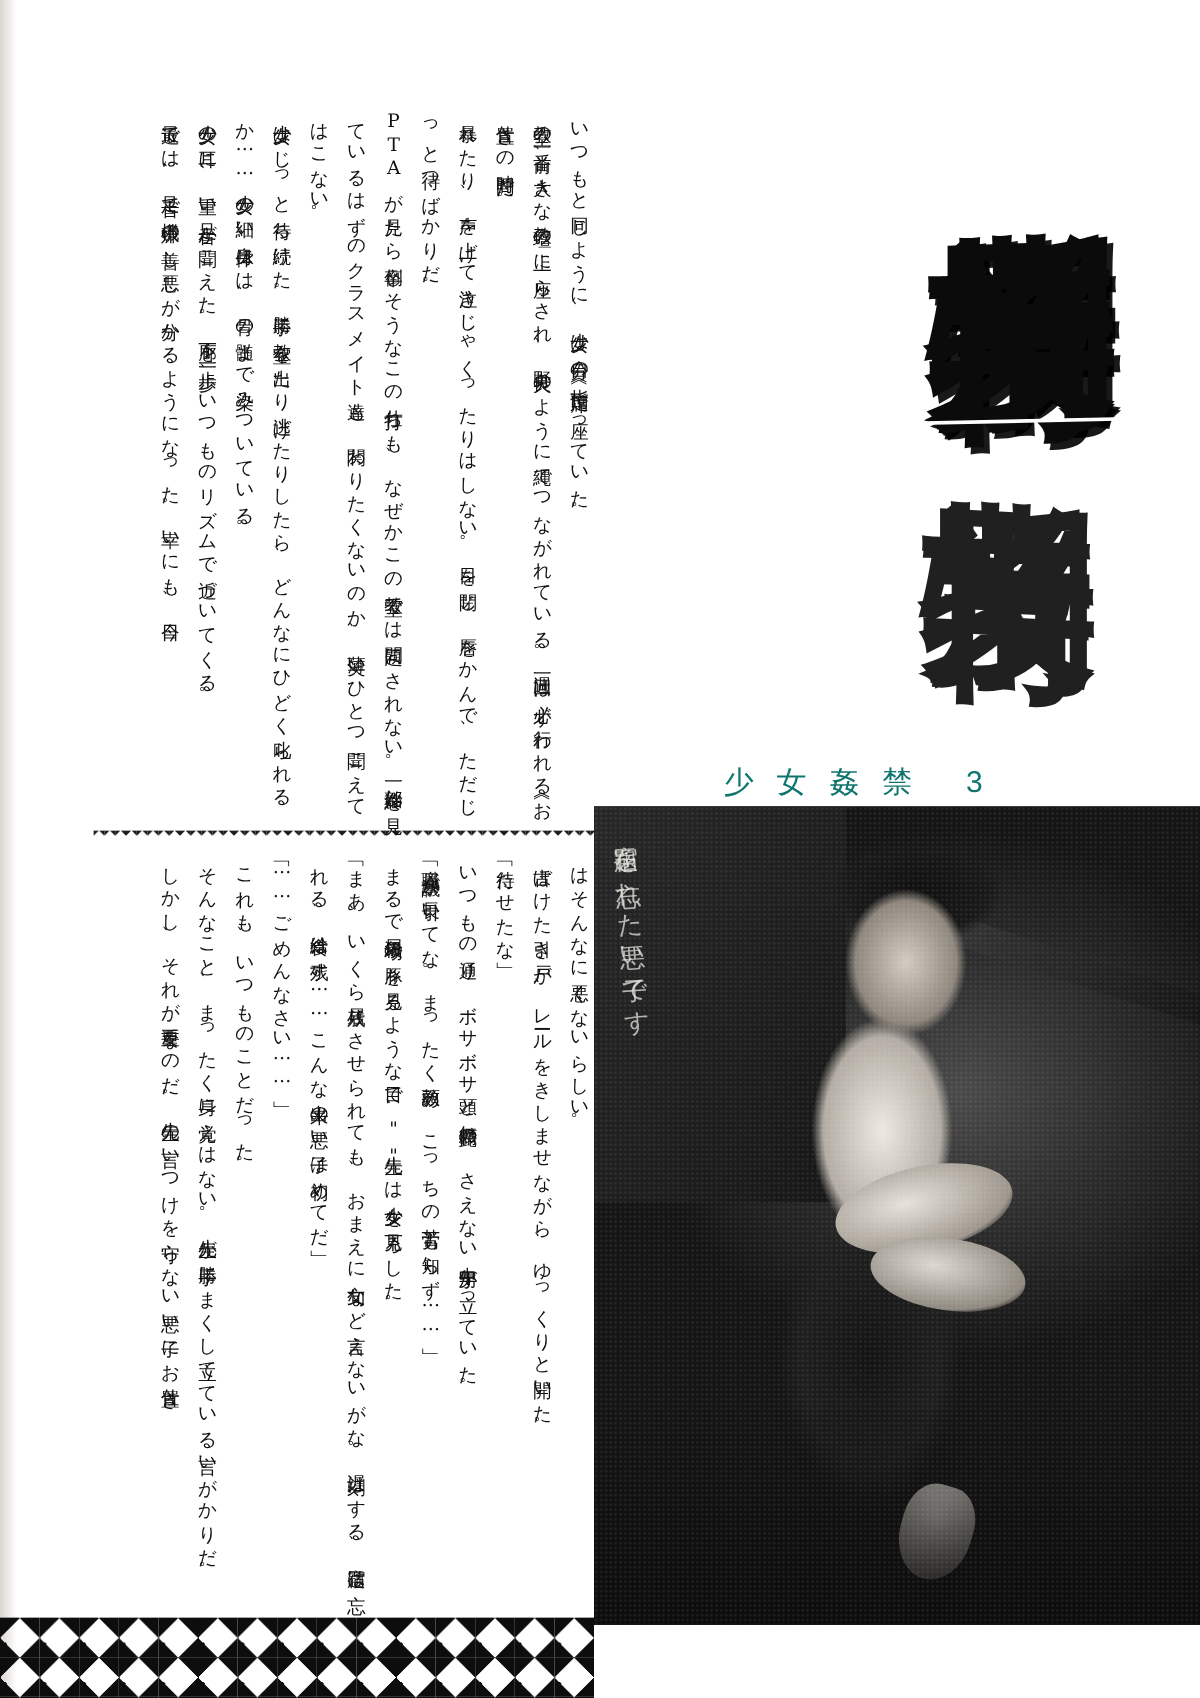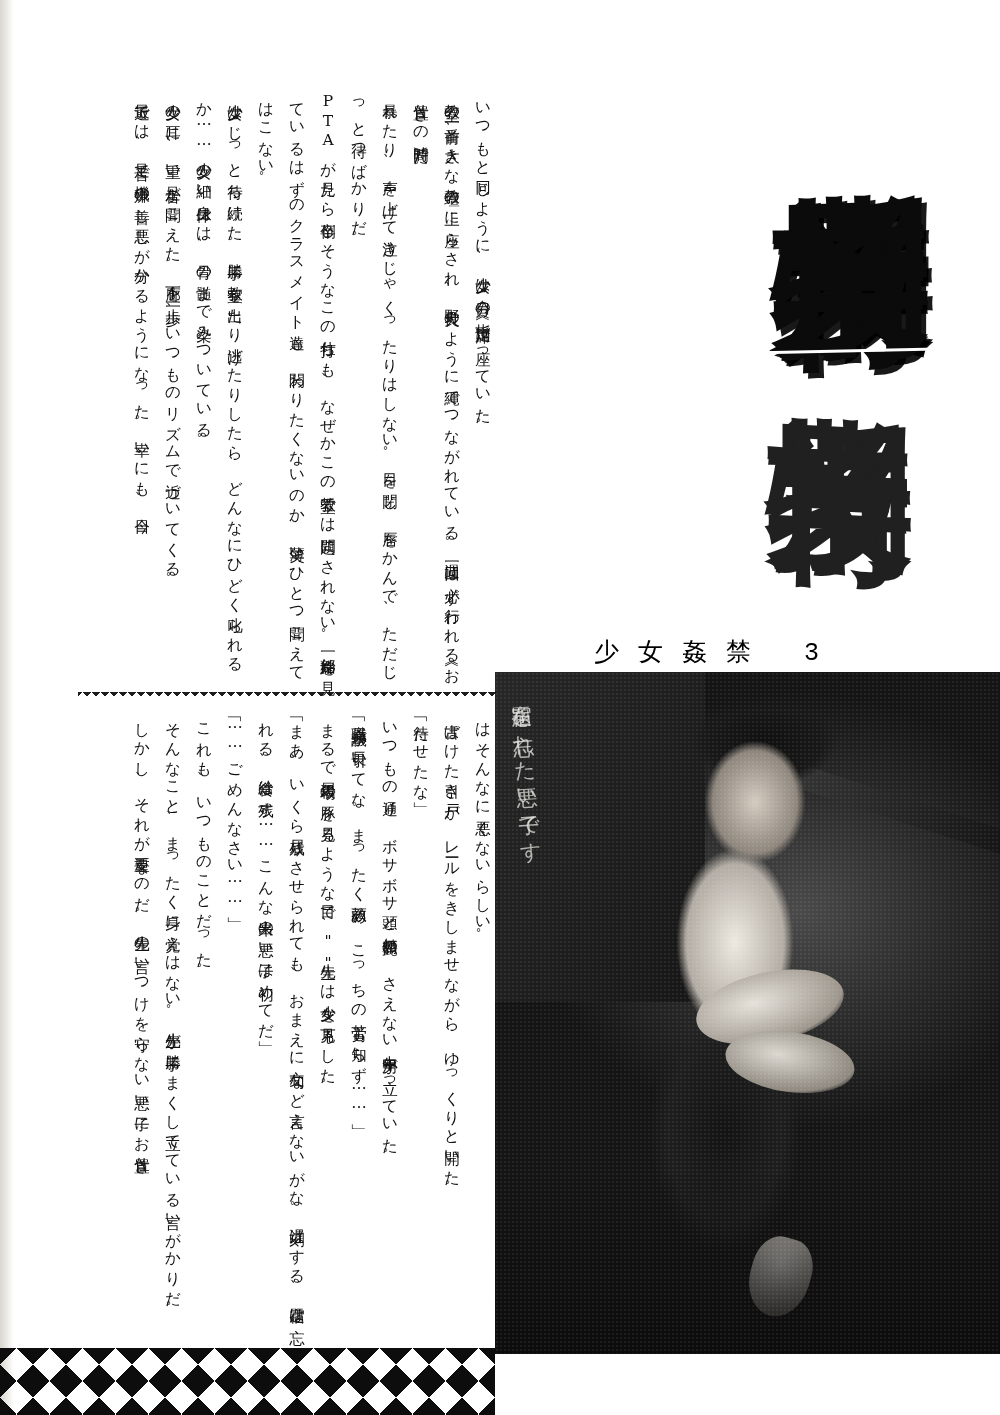--- a/index.html
+++ b/index.html
@@ -163,24 +163,24 @@
     width: 470px;
     height: 3px;
     background: #ffffff;
     transform: rotate(-1.2deg);
     z-index: 5;
   }
   .subtitle {
     position: absolute;
     right: 92px;
     top: 565px;
-    font-family: Liberation Mono, monospace;
+    font-family: Liberation Sans, sans-serif;
     font-size: 25px;
     letter-spacing: 19px;
-    color: #000000;
+    color: #0f766e;
     white-space: nowrap;
     text-align: right;
   }
 
   
   .vtext {
     writing-mode: vertical-rl;
     text-orientation: upright;
     font-family: "DejaVu Serif", serif;
     font-size: 15.5px;

